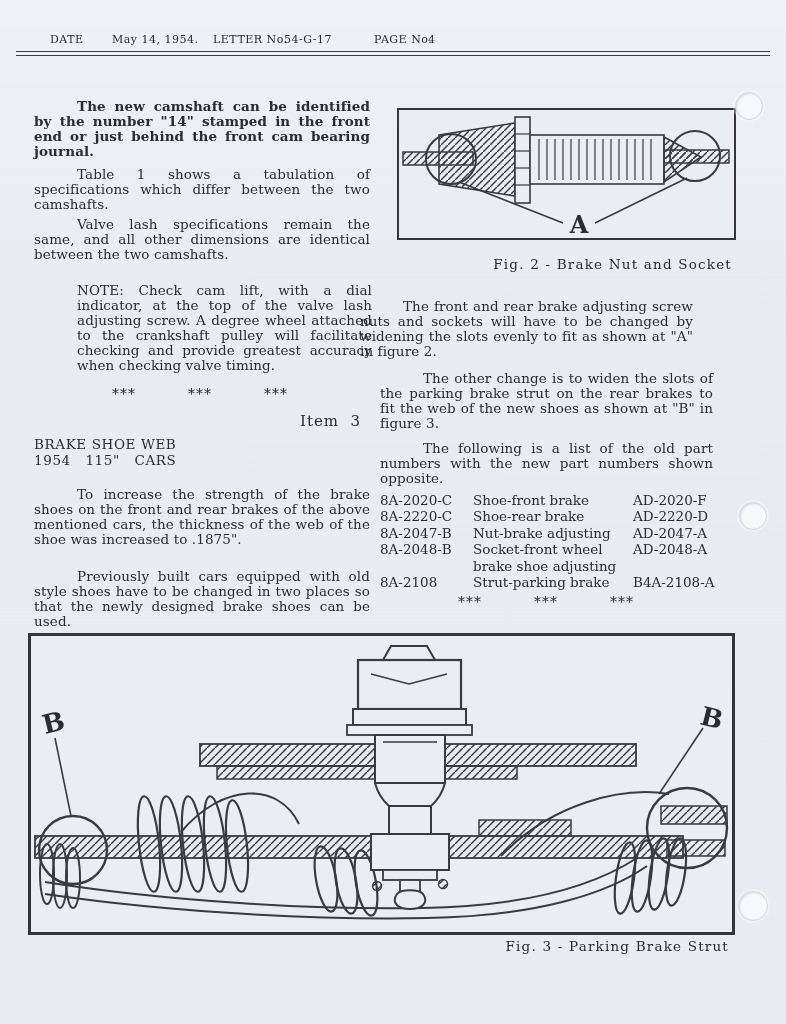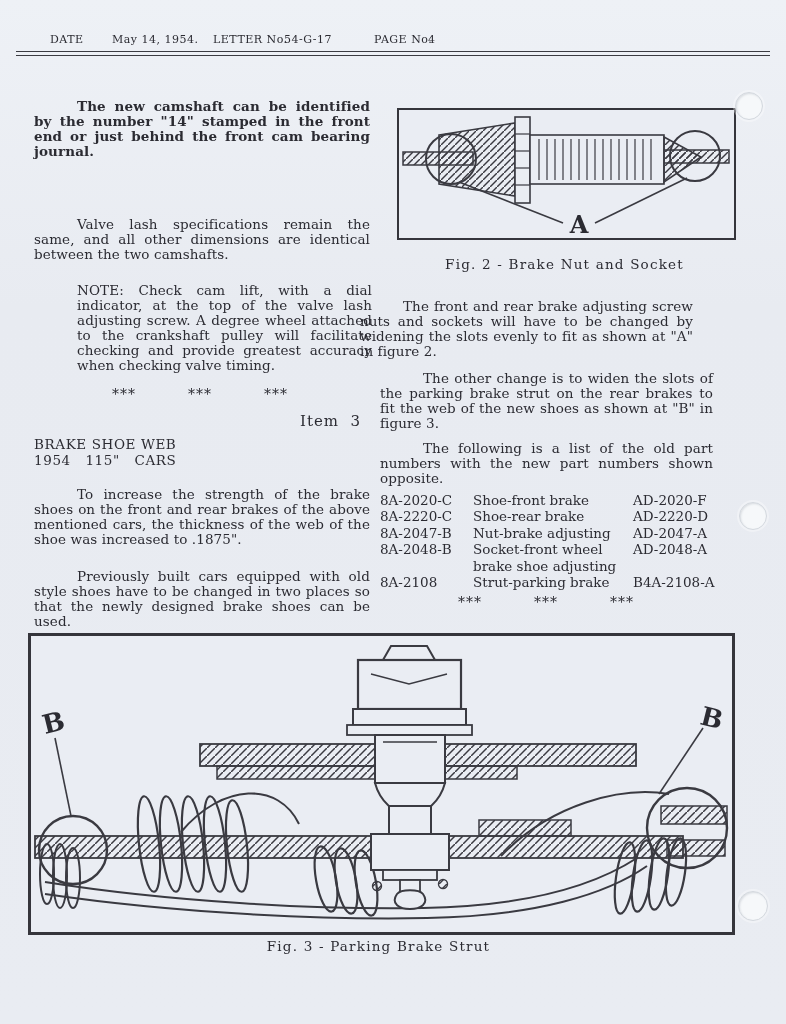--- a/index.html
+++ b/index.html
@@ -18,21 +18,21 @@
   .rule{position:absolute;left:16px;width:754px;height:0;border-top:1.6px solid #3c3c42;}
   .para{
     position:absolute;font-size:13.5px;line-height:14.9px;
     text-align:justify;text-indent:43px;letter-spacing:.1px;
   }
   .noindent{text-indent:0;}
   .heading{position:absolute;font-size:13.5px;letter-spacing:.6px;white-space:pre;}
   .stars{position:absolute;display:flex;justify-content:center;gap:52px;font-size:14px;letter-spacing:1px;}
   .item-label{position:absolute;font-size:15px;white-space:pre;letter-spacing:1px;}
   .figbox{position:absolute;border:2.5px solid #35353b;background:#eaedf3;}
-  .caption{position:absolute;font-size:13.5px;letter-spacing:1.2px;text-align:center;white-space:pre;}
+  .caption{position:absolute;font-size:13.5px;letter-spacing:1.2px;text-align:right;white-space:pre;}
   .ptable{position:absolute;font-size:13.5px;}
   .prow{display:flex;line-height:16.4px;}
   .pcell-old{width:93px;flex:none;}
   .pcell-desc{width:160px;flex:none;}
   .pcell-new{flex:none;}
   .punch{
     position:absolute;border-radius:50%;
     background:#f6f8fa;border:1px solid #d3d8de;
     box-shadow:inset 1px 1px 2px rgba(90,100,115,.18), 0 0 0 2px rgba(255,255,255,.35);
   }
@@ -46,20 +46,21 @@
   <div class="hdr-item" style="left:50px;">DATE</div>
   <div class="hdr-item" style="left:112px;">May 14, 1954.</div>
   <div class="hdr-item" style="left:213px;">LETTER No.</div>
   <div class="hdr-item" style="left:284px;">54-G-17</div>
   <div class="hdr-item" style="left:374px;">PAGE No.</div>
   <div class="hdr-item" style="left:428px;">4</div>
   <div class="rule" style="top:51px;"></div>
   <div class="rule" style="top:55px;"></div>
 
   <div class="para" style="left:34px;top:99px;width:336px;font-weight:bold;">The new camshaft can be identified by the number "14" stamped in the front end or just behind the front cam bearing journal.</div>
+  <div class="para" style="left:34px;top:167px;width:336px;">Table 1 shows a tabulation of specifications which differ between the two camshafts.</div>
   <div class="para noindent" style="left:77px;top:283px;width:295px;">NOTE: Check cam lift, with a dial indicator, at the top of the valve lash adjusting screw. A degree wheel attached to the crankshaft pulley will facilitate checking and provide greatest accuracy when checking valve timing.</div>
   <div class="para" style="left:34px;top:217px;width:336px;">Valve lash specifications remain the same, and all other dimensions are identical between the two camshafts.</div>
 
   <div class="stars" style="left:60px;top:386px;width:280px;">
     <span>***</span>
     <span>***</span>
     <span>***</span>
   </div>
 
   <div class="item-label" style="left:300px;top:412px;">Item  3</div>

